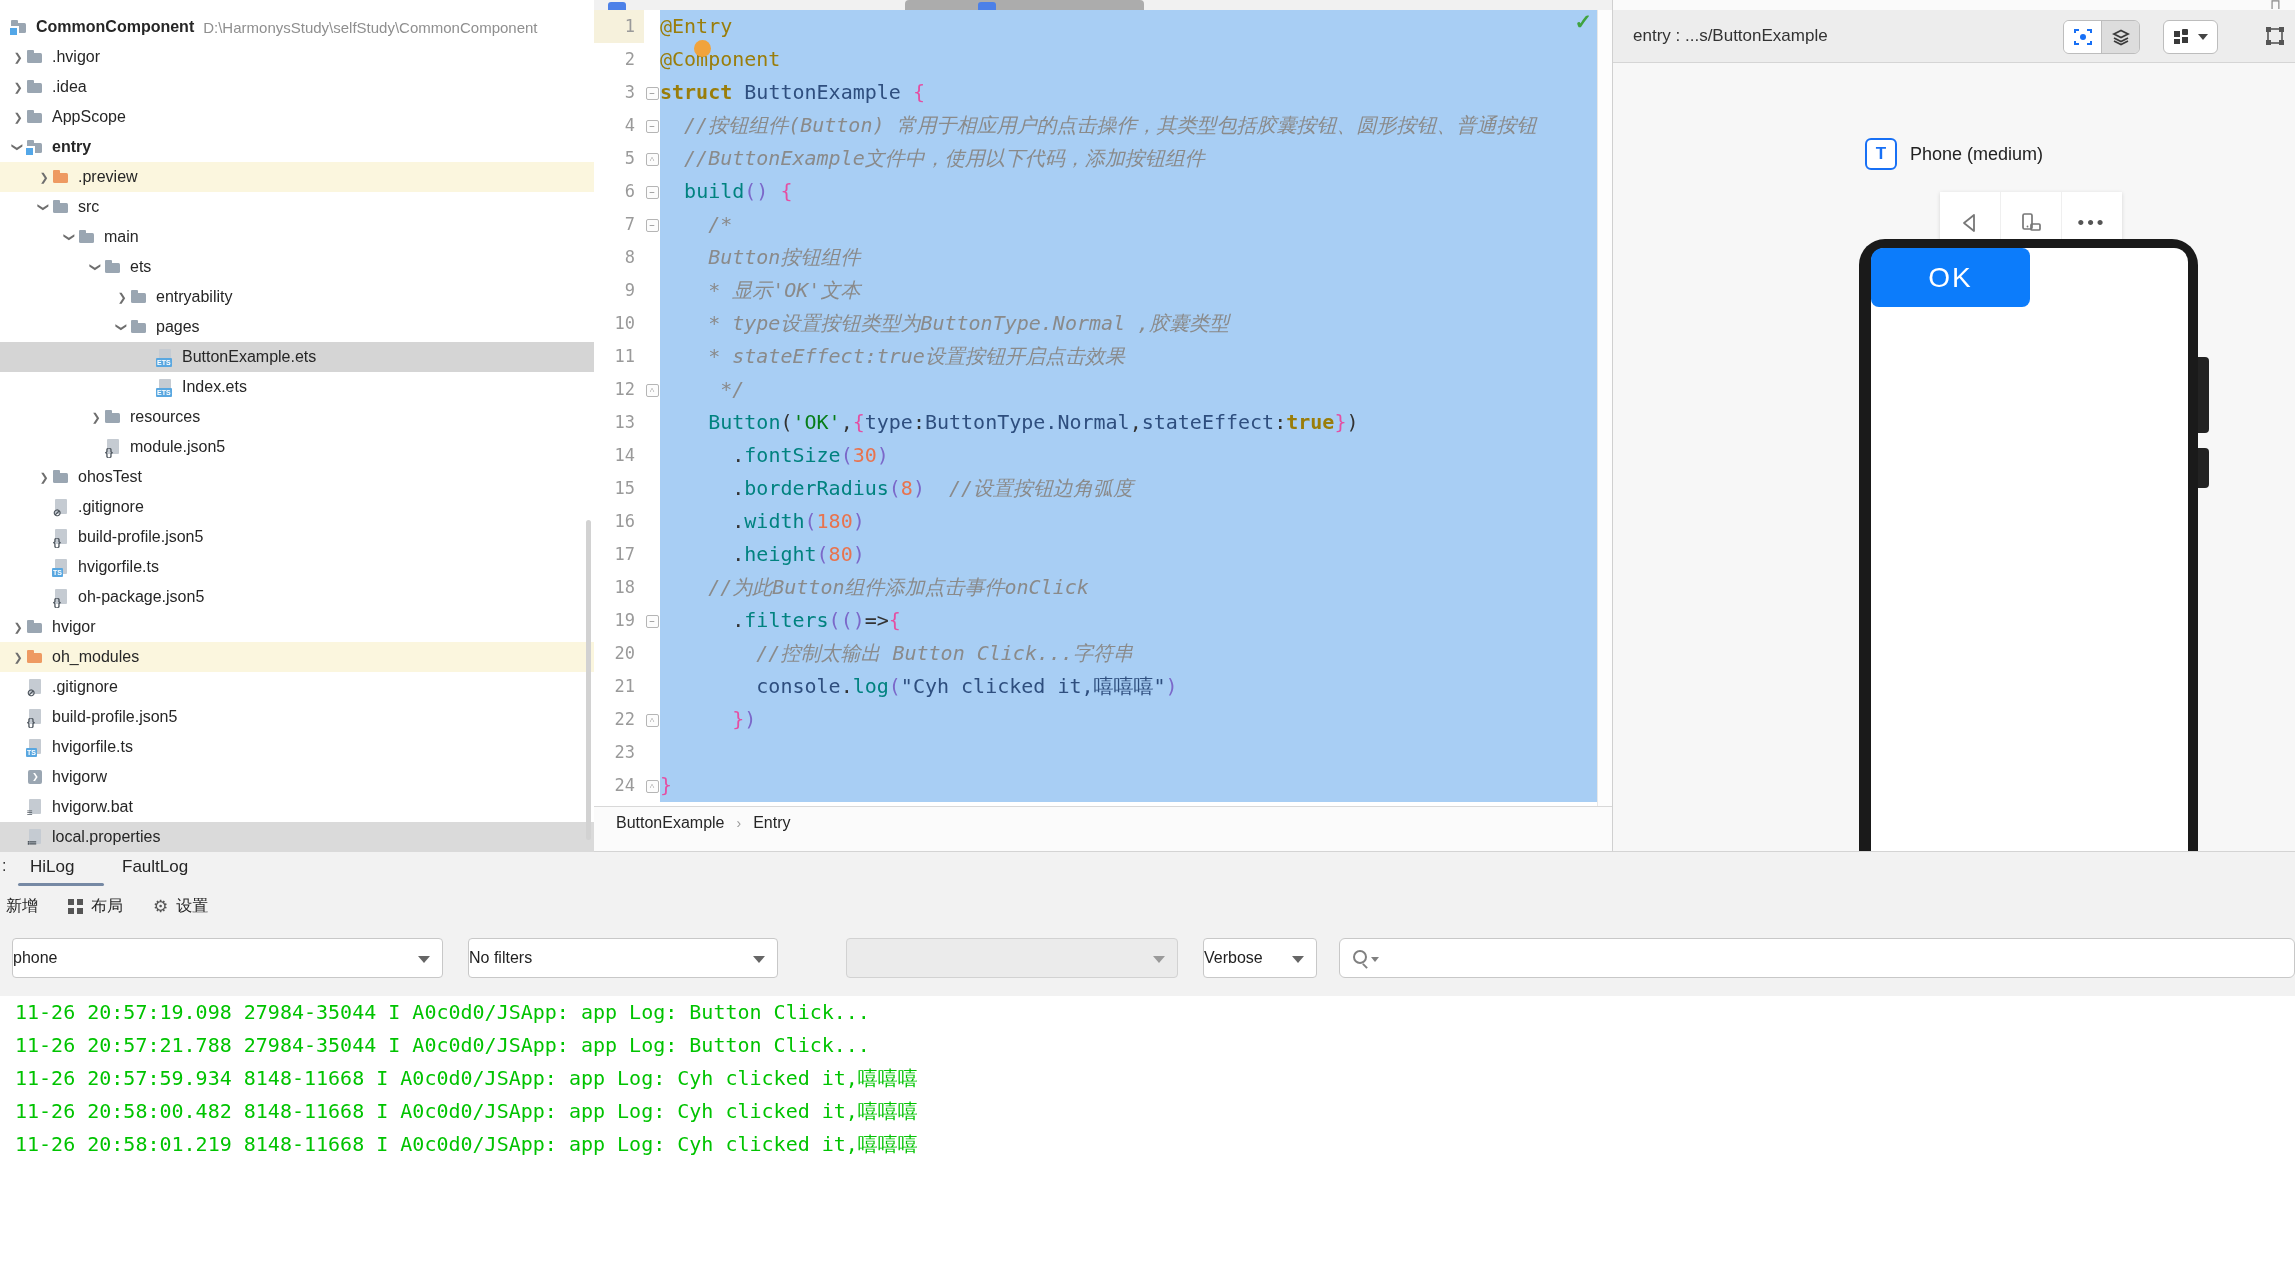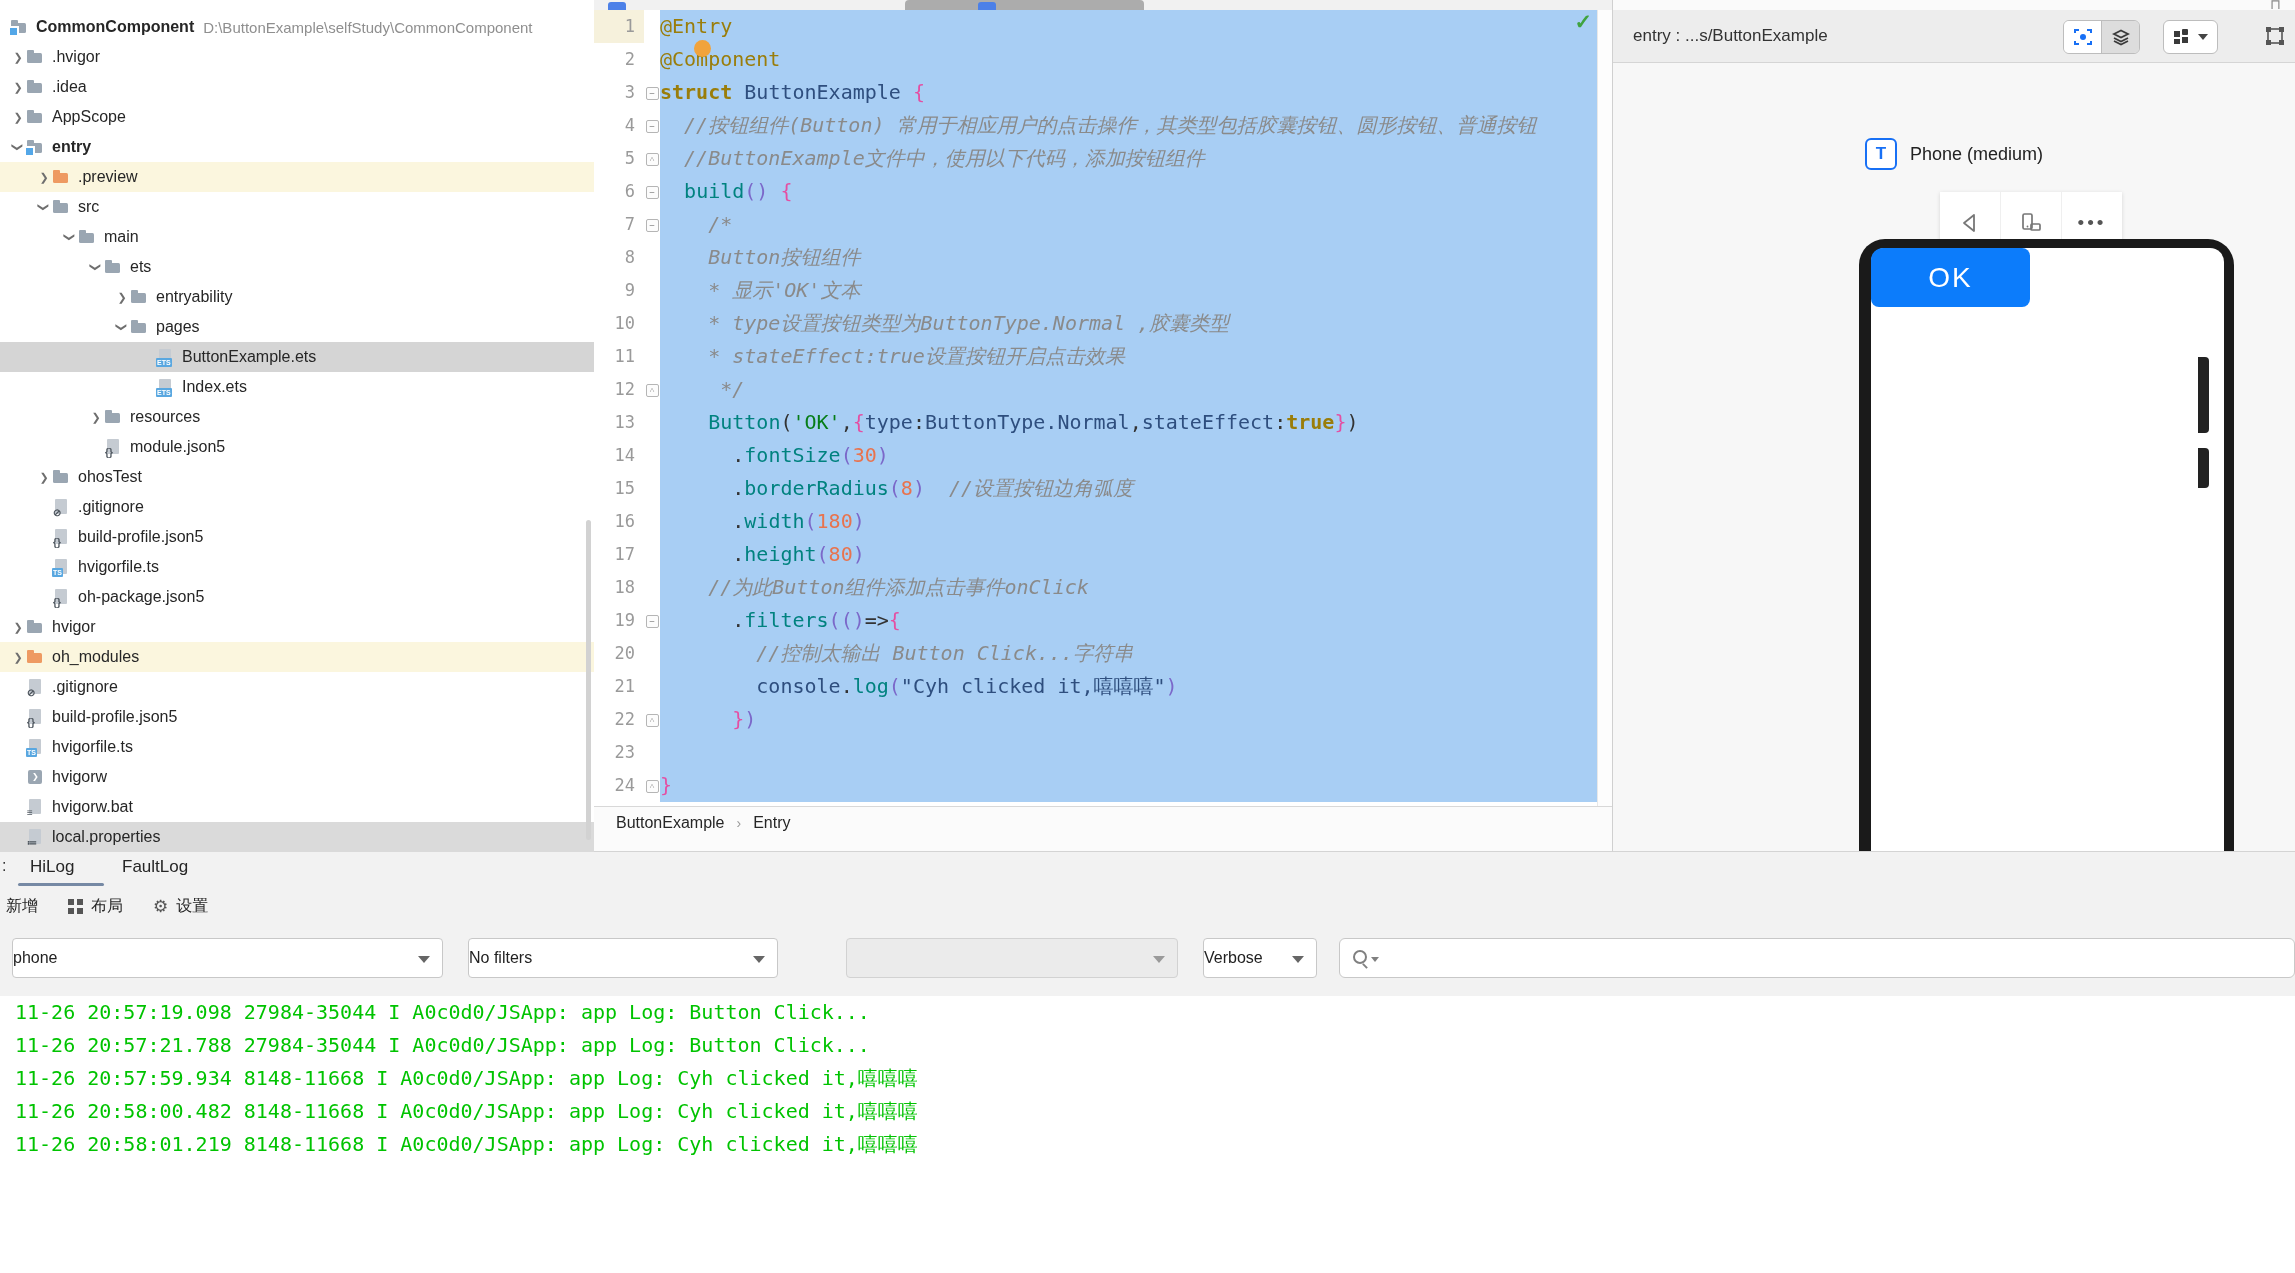--- a/index.html
+++ b/index.html
@@ -72,21 +72,21 @@
   #frame-ic{left:650px;cursor:pointer;}
   #device-row{position:absolute;left:0;top:138px;width:100%;display:flex;align-items:center;justify-content:center;}
   #t-icon{width:28px;height:28px;border:2px solid #1870F5;border-radius:6px;background:#fff;color:#1870F5;
           font-weight:bold;font-size:17px;display:flex;align-items:center;justify-content:center;margin-right:13px;}
   #device-label{font-size:18px;color:#222;}
   #pv-toolbar{position:absolute;left:327px;top:192px;display:flex;box-shadow:0 1px 4px rgba(0,0,0,0.14);}
   .pv-btn{width:60px;height:61px;background:#fff;display:flex;align-items:center;justify-content:center;cursor:pointer;}
   .pv-btn + .pv-btn{border-left:1px solid #EFEFEF;}
   .dots{color:#555;font-size:19px;letter-spacing:3px;}
   #phone{position:absolute;left:246px;top:239px;width:339px;height:700px;background:#1A1A1A;
-         border-radius:26px;overflow:hidden;padding-left:36px;}
+         border-radius:26px;overflow:hidden;}
   #phone-screen{position:absolute;left:12px;top:9px;right:10px;bottom:0;background:#fff;border-radius:14px 14px 0 0;}
   #ok-btn{position:absolute;left:0;top:0;width:159px;height:59px;background:#0C7CFB;border-radius:12px 8px 8px 8px;
           color:#fff;font-size:28px;font-weight:500;letter-spacing:2px;display:flex;align-items:center;justify-content:center;cursor:pointer;}
   .side-btn{position:absolute;left:585px;width:11px;background:#222;border-radius:0 4px 4px 0;}
   #side-vol{top:357px;height:76px;} #side-pwr{top:448px;height:40px;}
   
   #logpanel{position:absolute;left:0;top:852px;width:2295px;height:421px;background:#fff;}
   #log-head{position:absolute;left:0;top:0;right:0;height:144px;background:#F2F2F2;}
   #win-label{position:absolute;left:2px;top:5px;font-size:16px;color:#333;}
   .logtab{position:absolute;top:0;height:30px;line-height:30px;font-size:17px;color:#262626;cursor:pointer;}
@@ -120,21 +120,21 @@
 <div id="root">
 
   <aside id="tree">
     <div id="tree-rows">
       <div class="tree-row" style="padding-left:10px;">
         <span class="ic">
             <span class="ic ic-folder" style="margin:0;position:absolute;inset:0;"></span>
             <i class="mbadge"></i>
           </span>
         <span class="root-label">CommonComponent</span>
-        <span class="root-path">D:\ButtonExample\selfStudy\CommonComponent</span>
+        <span class="root-path">D:\HarmonysStudy\selfStudy\CommonComponent</span>
       </div>
 
     <div class="tree-row" style="padding-left: 10px;">
           <span class="chev">❯</span>
           <span class="ic ic-folder"></span>
           <span>.hvigor</span>
         </div>
         <div class="tree-row" style="padding-left: 10px;">
           <span class="chev">❯</span>
           <span class="ic ic-folder"></span>

